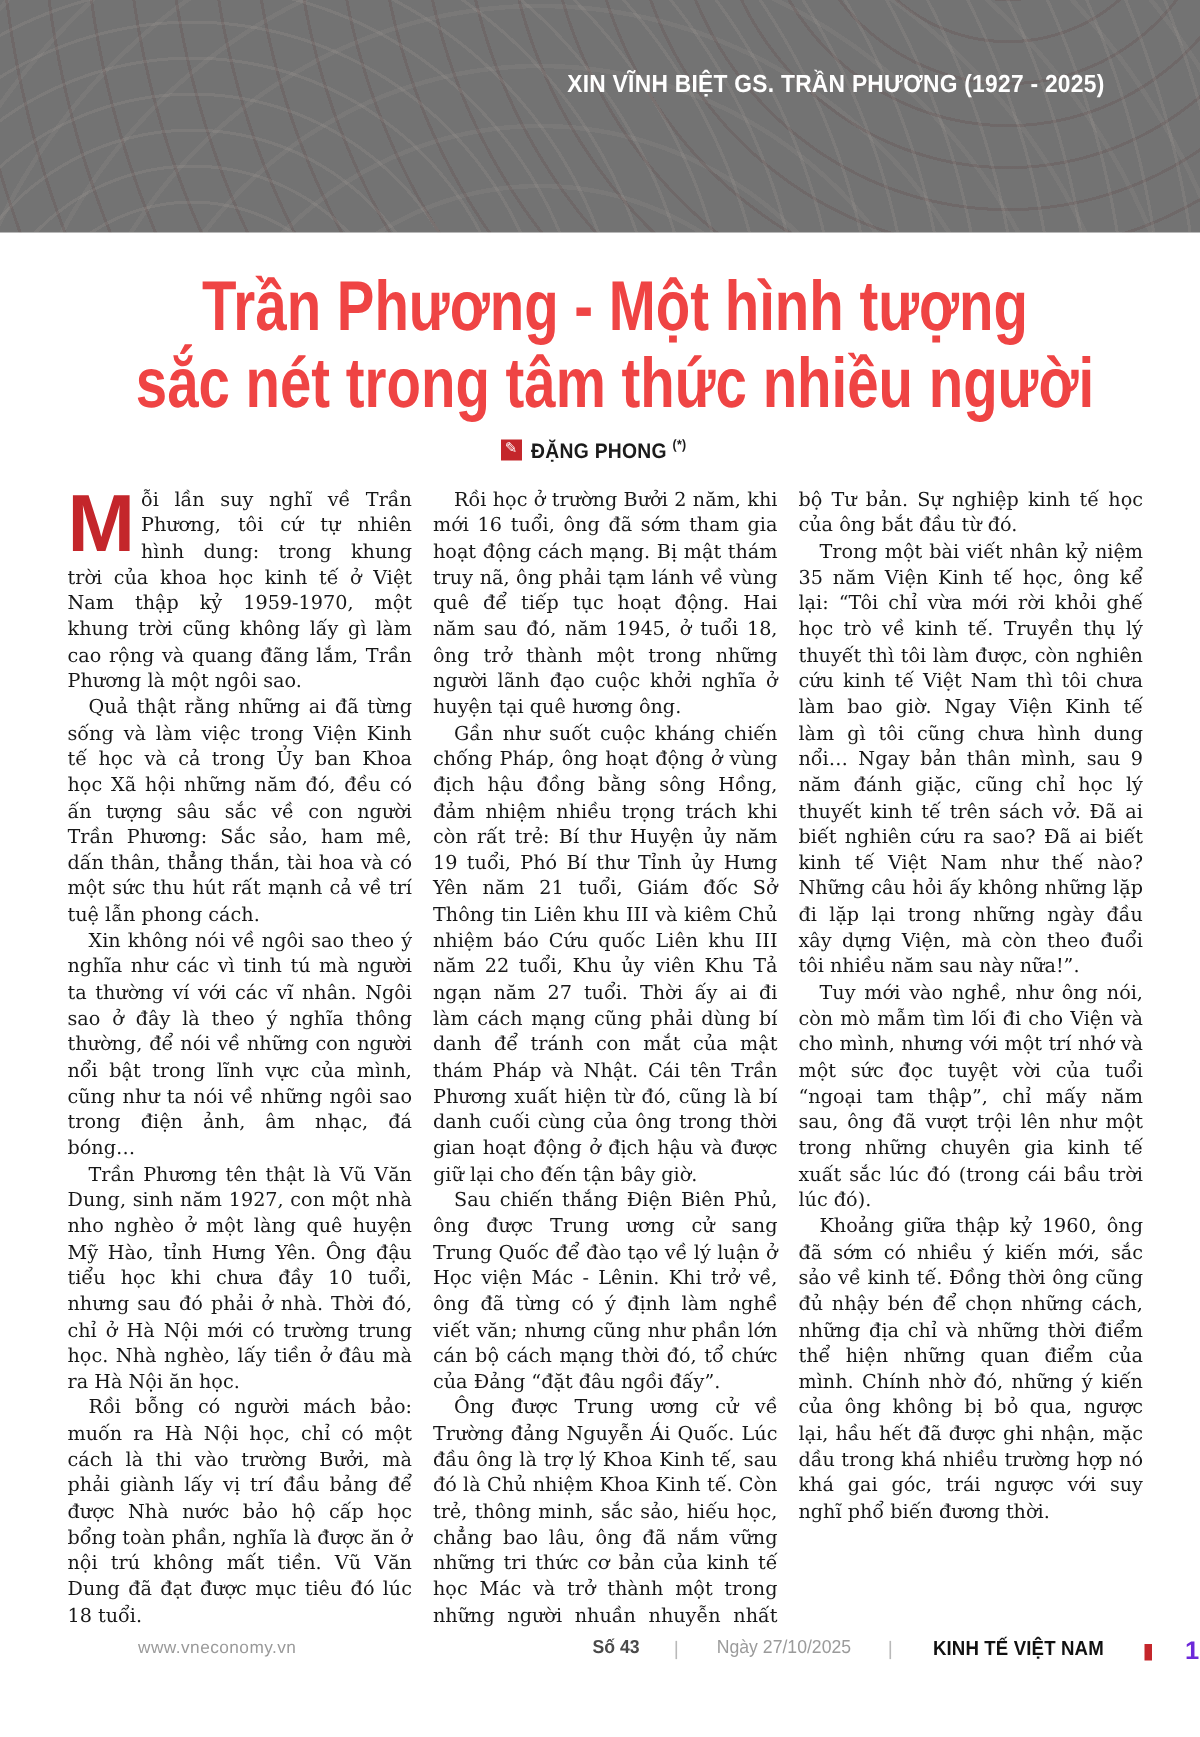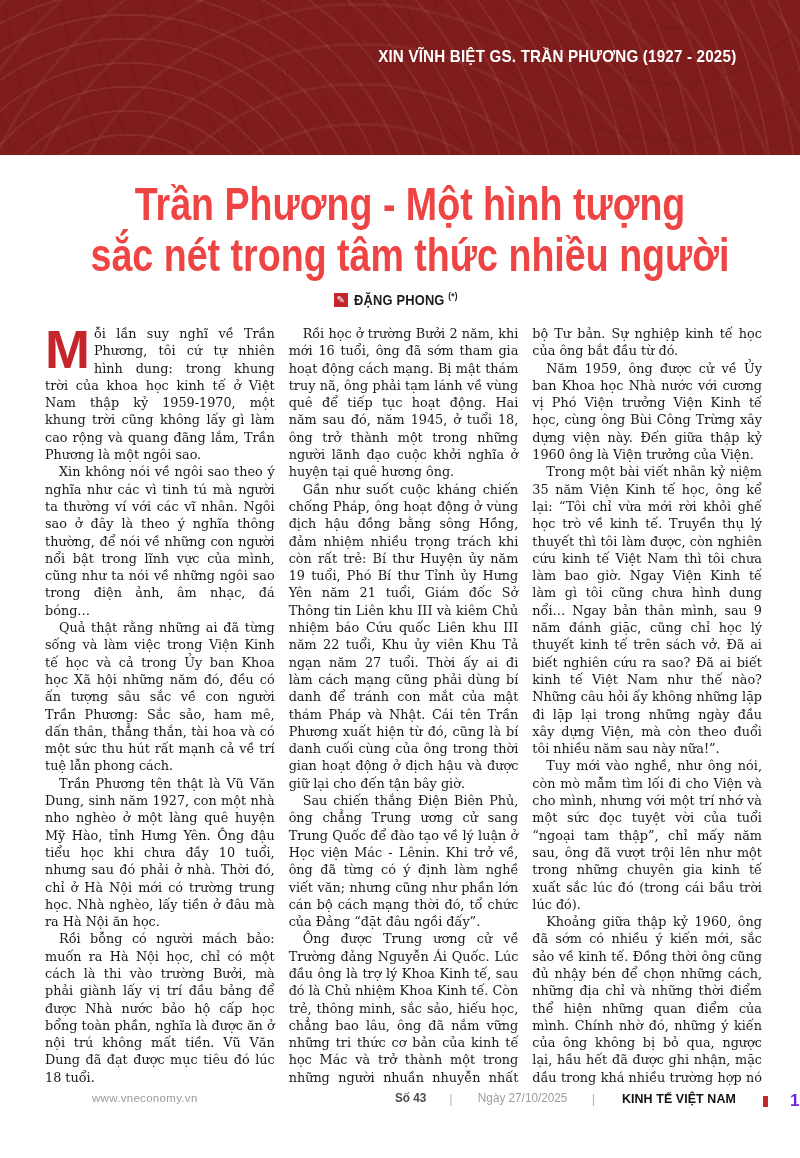--- a/index.html
+++ b/index.html
@@ -4,21 +4,21 @@
 <style>
   html,body{margin:0;padding:0;background:#e8e8e8;}
   .page{
     position:relative;width:800px;height:1158px;margin:0 auto;
     background:#ffffff;overflow:hidden;
     font-family:"Liberation Sans",sans-serif;color:#1b1b1b;
   }
   
   .banner{
     position:absolute;top:0;left:0;width:800px;height:155px;
-    background:#7f1d1d;overflow:hidden;
+    background:#737373;overflow:hidden;
   }
   .banner .pattern{
     position:absolute;inset:0;
     background:
       repeating-radial-gradient(circle at 16% 165%, rgba(255,230,215,.07) 0 2px, transparent 2px 24px),
       repeating-radial-gradient(circle at 84% -55%, rgba(70,8,8,.10) 0 2px, transparent 2px 28px),
       repeating-radial-gradient(circle at 45% 210%, rgba(255,230,215,.05) 0 3px, transparent 3px 40px);
   }
   .kicker{
     position:absolute;top:47px;right:64px;
@@ -88,29 +88,28 @@
 
   <div class="byline">
     <span class="pen-badge">
         <span>✎</span>
       </span>
     <span class="author"><span>ĐẶNG PHONG</span> <span class="footnote-mark">(*)</span></span>
   </div>
 
   <div class="columns">
     <p class="first"><span class="dropcap">M</span><span>ỗi lần suy nghĩ về Trần Phương, tôi cứ tự nhiên hình dung: trong khung trời của khoa học kinh tế ở Việt Nam thập kỷ 1959-1970, một khung trời cũng không lấy gì làm cao rộng và quang đãng lắm, Trần Phương là một ngôi sao.</span></p>
+    <p>Quả thật rằng những ai đã từng sống và làm việc trong Viện Kinh tế học và cả trong Ủy ban Khoa học Xã hội những năm đó, đều có ấn tượng sâu sắc về con người Trần Phương: Sắc sảo, ham mê, dấn thân, thẳng thắn, tài hoa và có một sức thu hút rất mạnh cả về trí tuệ lẫn phong cách.</p>
     <p>Xin không nói về ngôi sao theo ý nghĩa như các vì tinh tú mà người ta thường ví với các vĩ nhân. Ngôi sao ở đây là theo ý nghĩa thông thường, để nói về những con người nổi bật trong lĩnh vực của mình, cũng như ta nói về những ngôi sao trong điện ảnh, âm nhạc, đá bóng…</p>
-    <p>Quả thật rằng những ai đã từng sống và làm việc trong Viện Kinh tế học và cả trong Ủy ban Khoa học Xã hội những năm đó, đều có ấn tượng sâu sắc về con người Trần Phương: Sắc sảo, ham mê, dấn thân, thẳng thắn, tài hoa và có một sức thu hút rất mạnh cả về trí tuệ lẫn phong cách.</p>
     <p>Trần Phương tên thật là Vũ Văn Dung, sinh năm 1927, con một nhà nho nghèo ở một làng quê huyện Mỹ Hào, tỉnh Hưng Yên. Ông đậu tiểu học khi chưa đầy 10 tuổi, nhưng sau đó phải ở nhà. Thời đó, chỉ ở Hà Nội mới có trường trung học. Nhà nghèo, lấy tiền ở đâu mà ra Hà Nội ăn học.</p>
     <p>Rồi bỗng có người mách bảo: muốn ra Hà Nội học, chỉ có một cách là thi vào trường Bưởi, mà phải giành lấy vị trí đầu bảng để được Nhà nước bảo hộ cấp học bổng toàn phần, nghĩa là được ăn ở nội trú không mất tiền. Vũ Văn Dung đã đạt được mục tiêu đó lúc 18 tuổi.</p>
     <p>Rồi học ở trường Bưởi 2 năm, khi mới 16 tuổi, ông đã sớm tham gia hoạt động cách mạng. Bị mật thám truy nã, ông phải tạm lánh về vùng quê để tiếp tục hoạt động. Hai năm sau đó, năm 1945, ở tuổi 18, ông trở thành một trong những người lãnh đạo cuộc khởi nghĩa ở huyện tại quê hương ông.</p>
     <p>Gần như suốt cuộc kháng chiến chống Pháp, ông hoạt động ở vùng địch hậu đồng bằng sông Hồng, đảm nhiệm nhiều trọng trách khi còn rất trẻ: Bí thư Huyện ủy năm 19 tuổi, Phó Bí thư Tỉnh ủy Hưng Yên năm 21 tuổi, Giám đốc Sở Thông tin Liên khu III và kiêm Chủ nhiệm báo Cứu quốc Liên khu III năm 22 tuổi, Khu ủy viên Khu Tả ngạn năm 27 tuổi. Thời ấy ai đi làm cách mạng cũng phải dùng bí danh để tránh con mắt của mật thám Pháp và Nhật. Cái tên Trần Phương xuất hiện từ đó, cũng là bí danh cuối cùng của ông trong thời gian hoạt động ở địch hậu và được giữ lại cho đến tận bây giờ.</p>
-    <p>Sau chiến thắng Điện Biên Phủ, ông chẳng Trung ương cử sang Trung Quốc để đào tạo về lý luận ở Học viện Mác - Lênin. Khi trở về, ông đã từng có ý định làm nghề viết văn; nhưng cũng như phần lớn cán bộ cách mạng thời đó, tổ chức của Đảng “đặt đâu ngồi đấy”.</p>
+    <p>Sau chiến thắng Điện Biên Phủ, ông được Trung ương cử sang Trung Quốc để đào tạo về lý luận ở Học viện Mác - Lênin. Khi trở về, ông đã từng có ý định làm nghề viết văn; nhưng cũng như phần lớn cán bộ cách mạng thời đó, tổ chức của Đảng “đặt đâu ngồi đấy”.</p>
     <p>Ông được Trung ương cử về Trường đảng Nguyễn Ái Quốc. Lúc đầu ông là trợ lý Khoa Kinh tế, sau đó là Chủ nhiệm Khoa Kinh tế. Còn trẻ, thông minh, sắc sảo, hiếu học, chẳng bao lâu, ông đã nắm vững những tri thức cơ bản của kinh tế học Mác và trở thành một trong những người nhuần nhuyễn nhất bộ Tư bản. Sự nghiệp kinh tế học của ông bắt đầu từ đó.</p>
-    <p>Năm 1959, ông được cử về Ủy ban Khoa học Nhà nước với cương vị Phó Viện trưởng Viện Kinh tế học, cùng ông Bùi Công Trừng xây dựng viện này. Đến giữa thập kỷ 1960 ông là Viện trưởng của Viện.</p>
     <p>Trong một bài viết nhân kỷ niệm 35 năm Viện Kinh tế học, ông kể lại: “Tôi chỉ vừa mới rời khỏi ghế học trò về kinh tế. Truyền thụ lý thuyết thì tôi làm được, còn nghiên cứu kinh tế Việt Nam thì tôi chưa làm bao giờ. Ngay Viện Kinh tế làm gì tôi cũng chưa hình dung nổi… Ngay bản thân mình, sau 9 năm đánh giặc, cũng chỉ học lý thuyết kinh tế trên sách vở. Đã ai biết nghiên cứu ra sao? Đã ai biết kinh tế Việt Nam như thế nào? Những câu hỏi ấy không những lặp đi lặp lại trong những ngày đầu xây dựng Viện, mà còn theo đuổi tôi nhiều năm sau này nữa!”.</p>
     <p>Tuy mới vào nghề, như ông nói, còn mò mẫm tìm lối đi cho Viện và cho mình, nhưng với một trí nhớ và một sức đọc tuyệt vời của tuổi “ngoại tam thập”, chỉ mấy năm sau, ông đã vượt trội lên như một trong những chuyên gia kinh tế xuất sắc lúc đó (trong cái bầu trời lúc đó).</p>
     <p>Khoảng giữa thập kỷ 1960, ông đã sớm có nhiều ý kiến mới, sắc sảo về kinh tế. Đồng thời ông cũng đủ nhậy bén để chọn những cách, những địa chỉ và những thời điểm thể hiện những quan điểm của mình. Chính nhờ đó, những ý kiến của ông không bị bỏ qua, ngược lại, hầu hết đã được ghi nhận, mặc dầu trong khá nhiều trường hợp nó khá gai góc, trái ngược với suy nghĩ phổ biến đương thời.</p>
 
   </div>
 
   <div class="footer">
     <span class="site-url">www.vneconomy.vn</span>
     <span class="footer-right">
       <span class="issue">Số 43</span>

